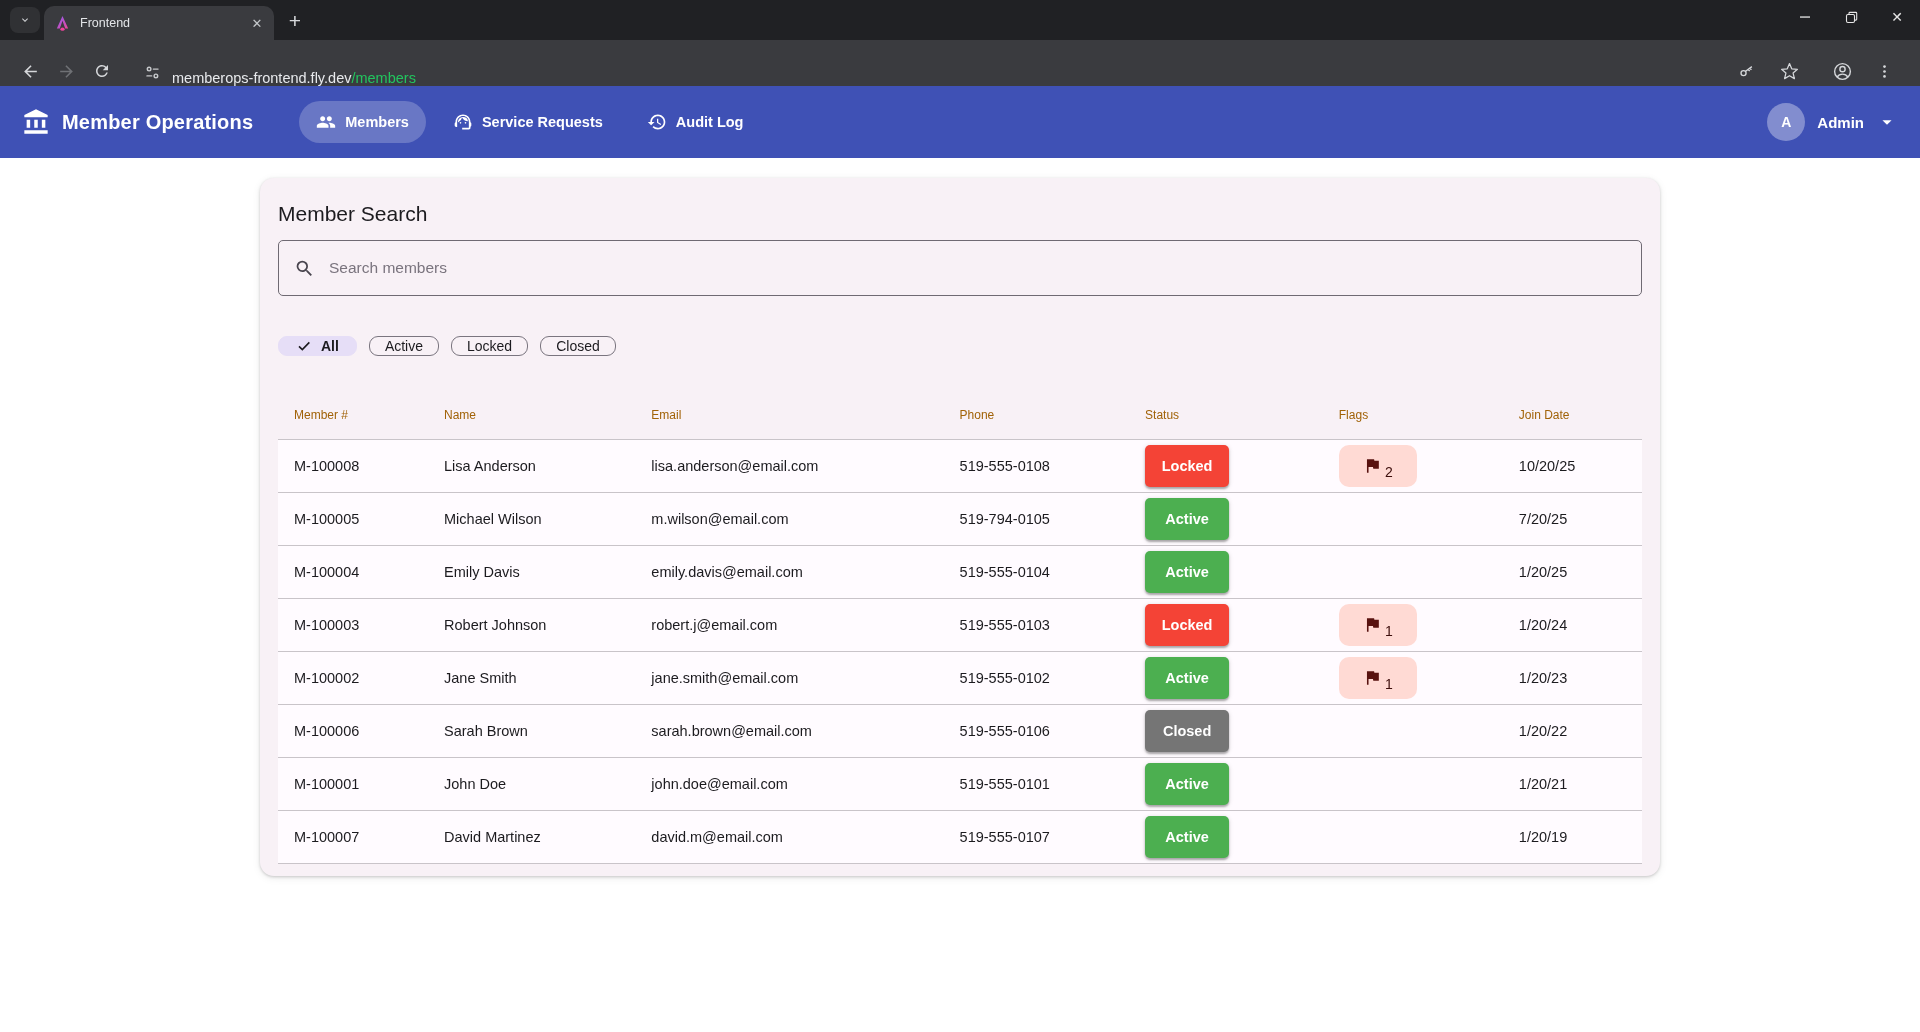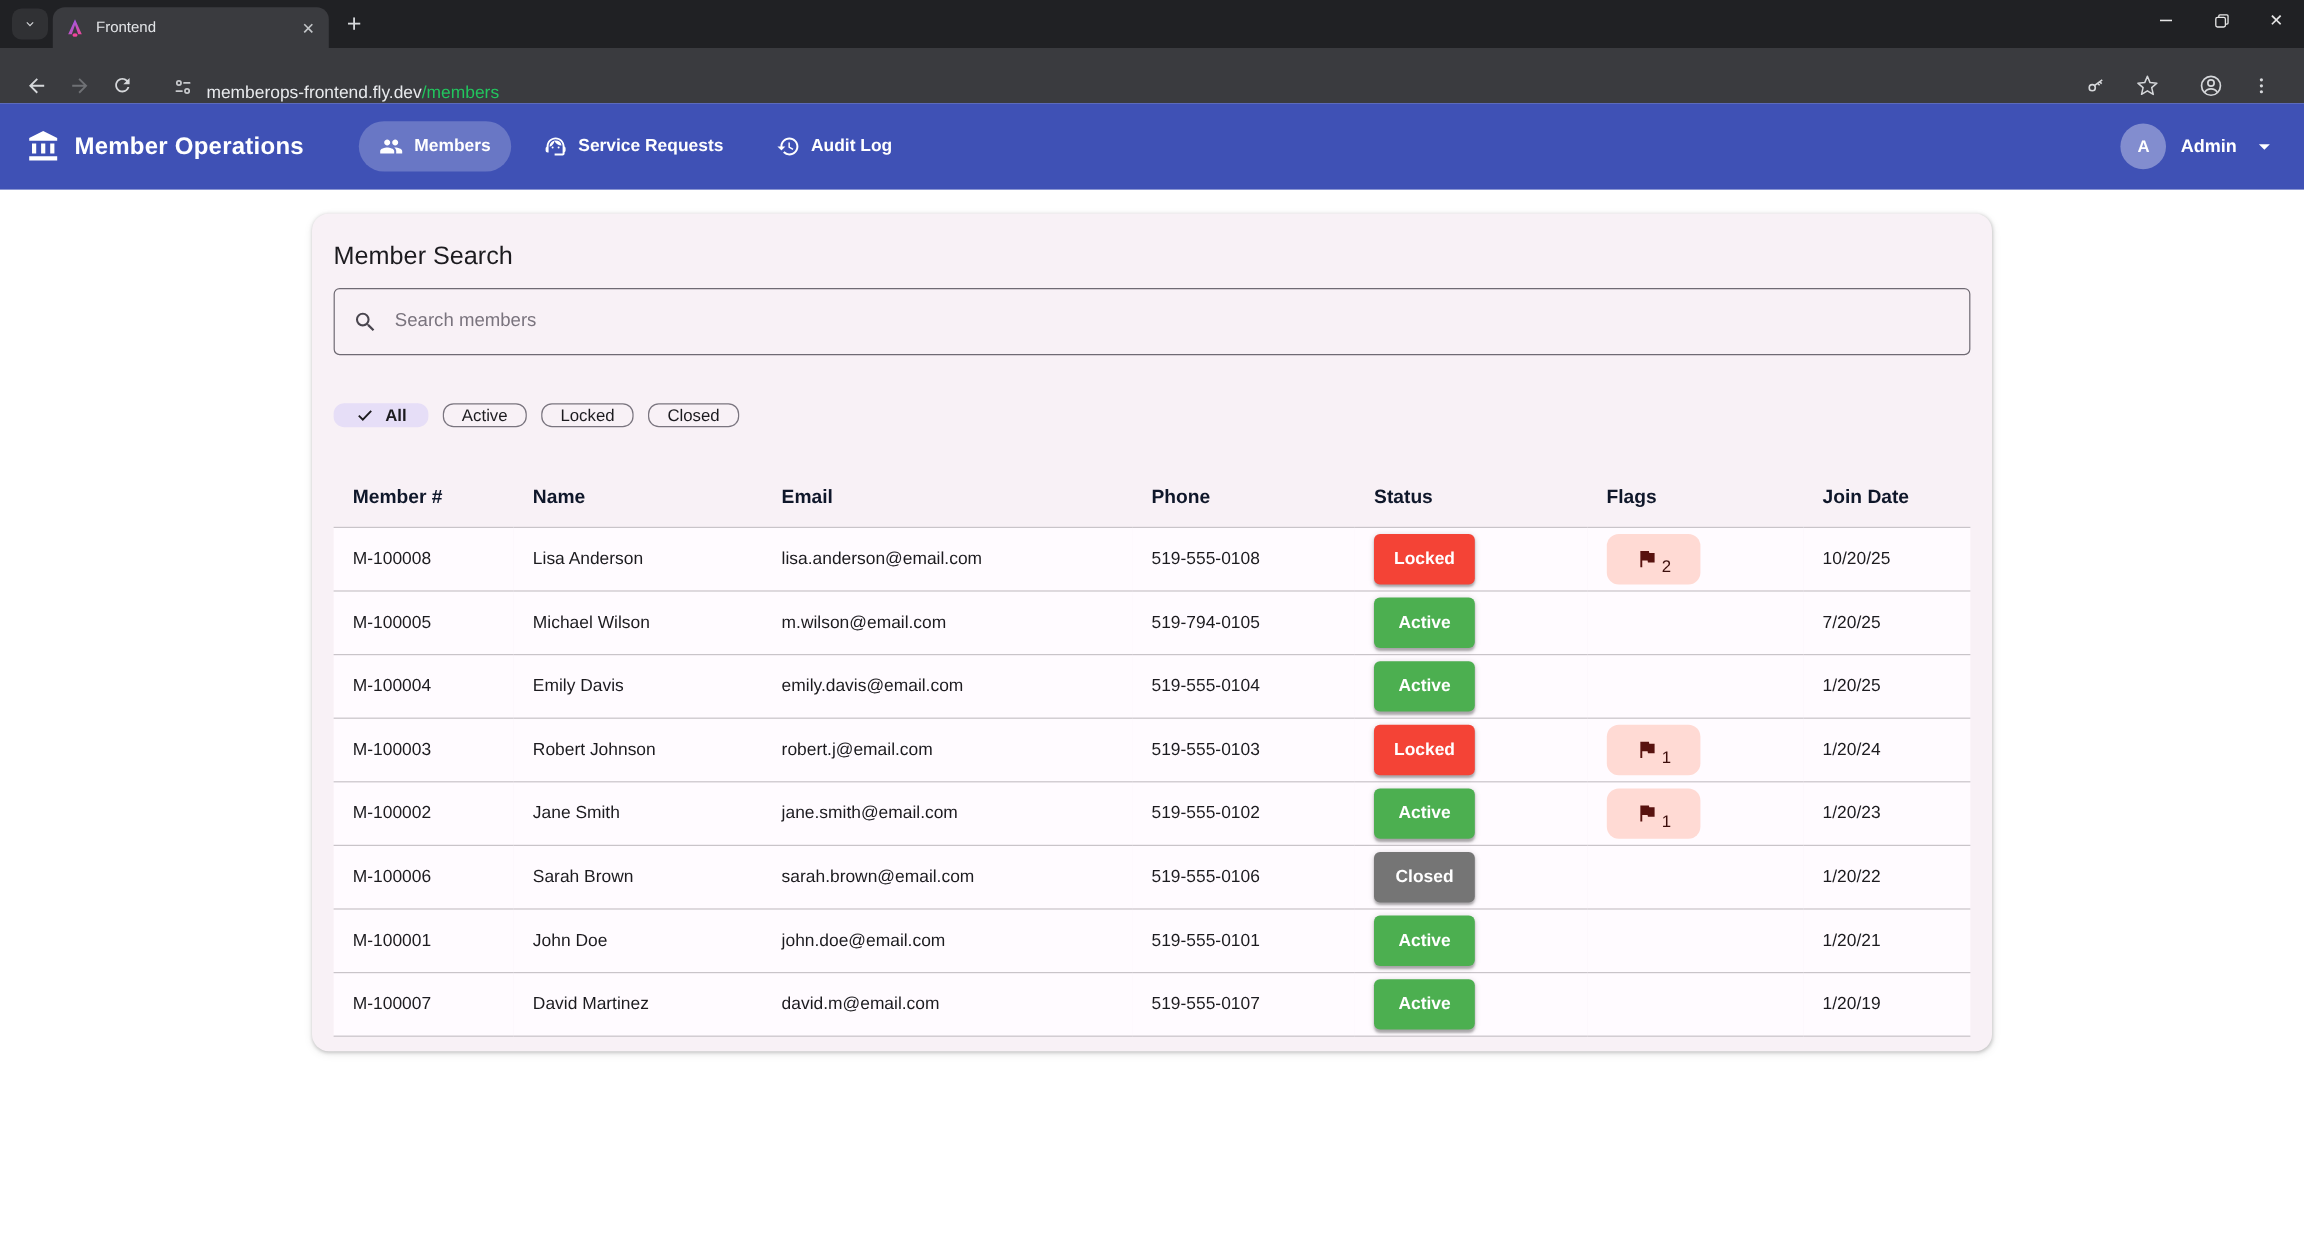--- a/index.html
+++ b/index.html
@@ -61,22 +61,22 @@
   .search-input::placeholder { color:#7a747e; }
 
   .chip-row { display:flex; gap:12px; margin-top:40px; }
   .chip { height:20px; padding:0 15px; border-radius:9px; border:1px solid #7a757f;
     display:flex; align-items:center; gap:9px; font-size:14px; color:#1c1b1f;
     background:transparent; cursor:pointer; font-weight:500; }
   .chip.selected { background:#e6def7; border-color:#e6def7; padding:0 17px; }
   .chip .check { color:#1c1b1f; }
 
   .member-table { width:100%; border-collapse:collapse; margin-top:36px; table-layout:fixed; }
-  .member-table th { height:47px; text-align:left; font-size:16px; font-weight:bold;
-    color:#0f172a; padding:0 16px; }
+  .member-table th { height:47px; text-align:left; font-size:12px; font-weight:normal;
+    color:#a16207; padding:0 16px; }
   .member-table td { height:53px; font-size:14.5px; color:#1c1b1f; padding:0 16px;
     border-top:1px solid #c9c4c9; background:#fffbff; vertical-align:middle; }
   .member-table tbody tr:last-child td { border-bottom:1px solid #c9c4c9; }
 
   .status-btn { min-width:84px; height:42px; border:none; border-radius:5px; color:#fff;
     font-size:14.5px; font-weight:bold; font-family:"Liberation Sans", sans-serif; cursor:pointer;
     box-shadow:0 2px 2px rgba(0,0,0,0.28), 0 1px 5px rgba(0,0,0,0.14); padding:0 14px; }
   .flag-badge { display:inline-flex; width:78px; height:42px; border-radius:10px;
     background:#ffdad4; align-items:center; justify-content:center; }
   .flag-badge svg { fill:#58120f; }

